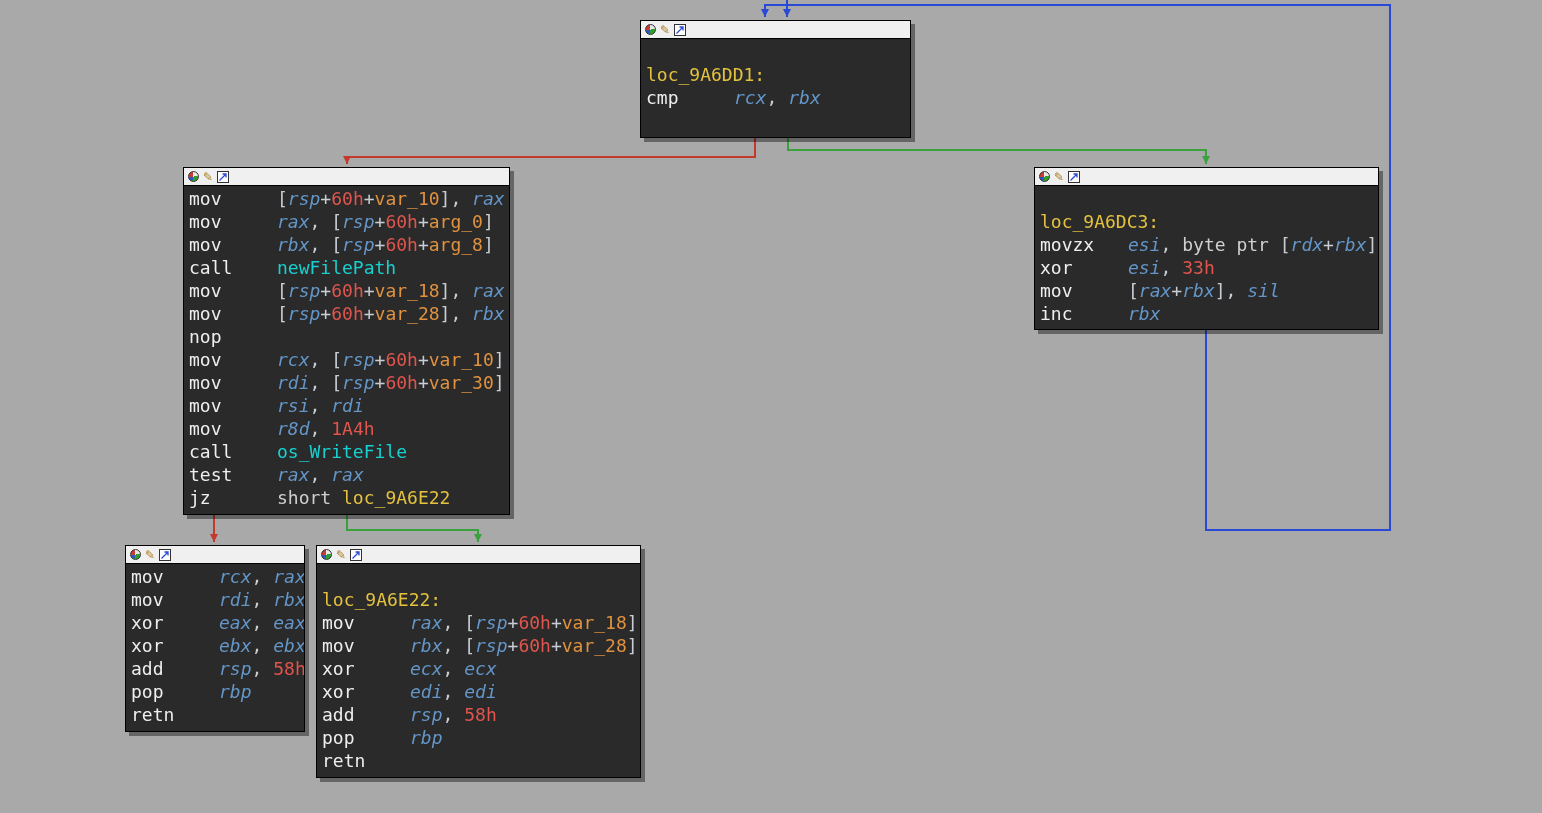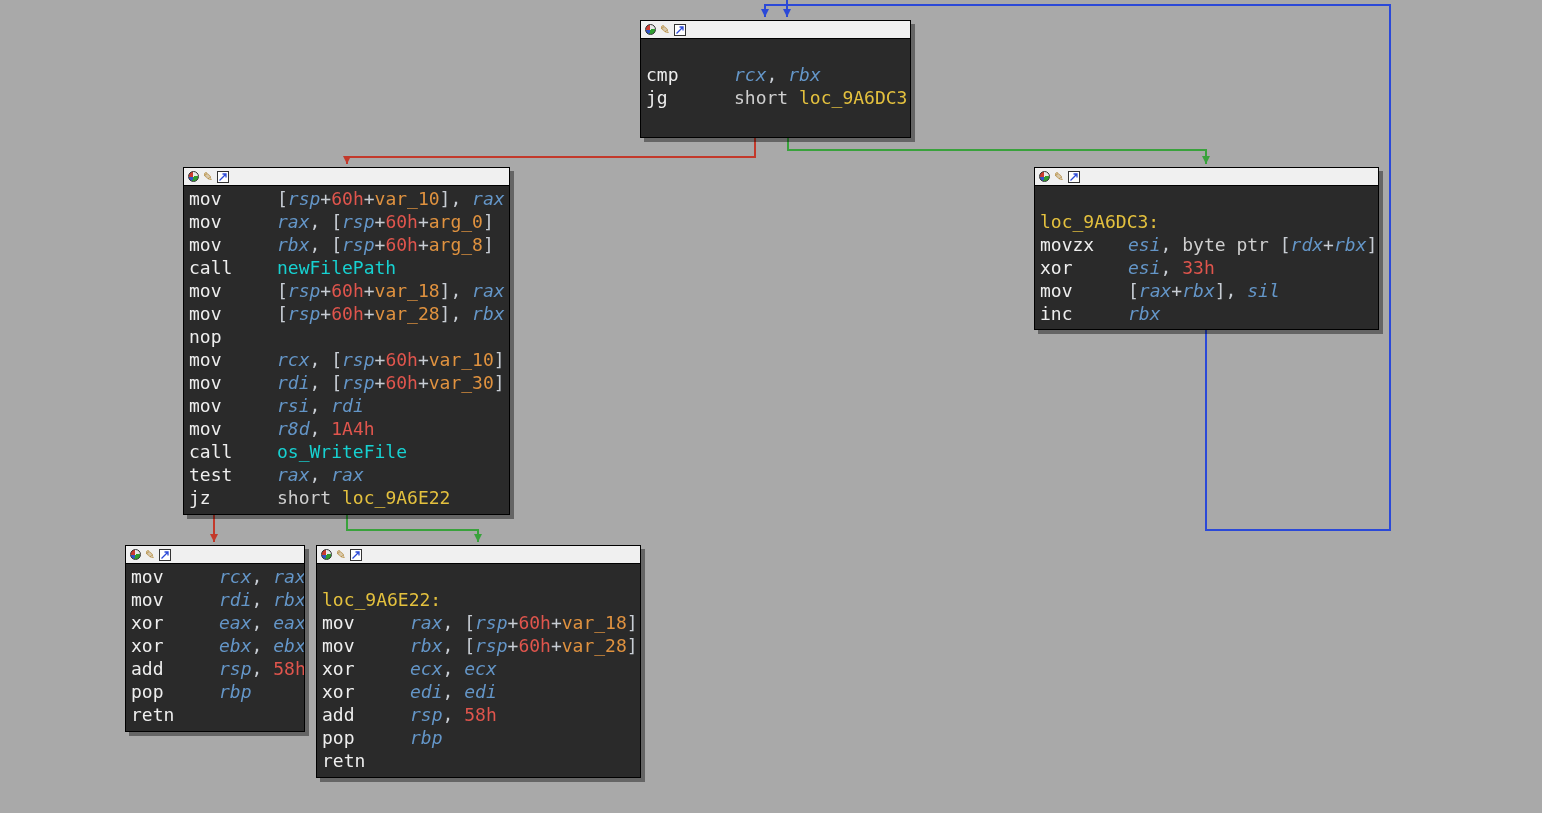--- a/index.html
+++ b/index.html
@@ -83,21 +83,21 @@
 
   <div class="block" style="left: 640px; top: 20px; width: 271px; height: 118px;">
     <div class="titlebar">
       <span class="ic pie"></span>
       <span class="ic pen">✎</span>
       <svg class="ic" width="12" height="12" viewBox="0 0 12 12">
         <rect class="chart-bg" x="0.5" y="0.5" width="11" height="11"></rect>
         <path class="chart-arrow" d="M2.5 9.5 L9 3 M5.5 3 L9 3 L9 6.5"></path>
       </svg>
     </div>
-    <div class="body"><div class="line"></div><div class="line"><span class="mn">cmp</span><span class="t-r">rcx</span><span class="t-p">, </span><span class="t-r">rbx</span></div><div class="line"><span class="mn">jg</span><span class="t-k">short </span><span class="t-l">loc_9A6DC3</span></div></div>
+    <div class="body"><div class="line"></div><div class="line"><span class="t-l">loc_9A6DD1:</span></div><div class="line"><span class="mn">cmp</span><span class="t-r">rcx</span><span class="t-p">, </span><span class="t-r">rbx</span></div></div>
   </div>
 
   <div class="block" style="left: 183px; top: 167px; width: 327px; height: 348px;">
     <div class="titlebar">
       <span class="ic pie"></span>
       <span class="ic pen">✎</span>
       <svg class="ic" width="12" height="12" viewBox="0 0 12 12">
         <rect class="chart-bg" x="0.5" y="0.5" width="11" height="11"></rect>
         <path class="chart-arrow" d="M2.5 9.5 L9 3 M5.5 3 L9 3 L9 6.5"></path>
       </svg>

